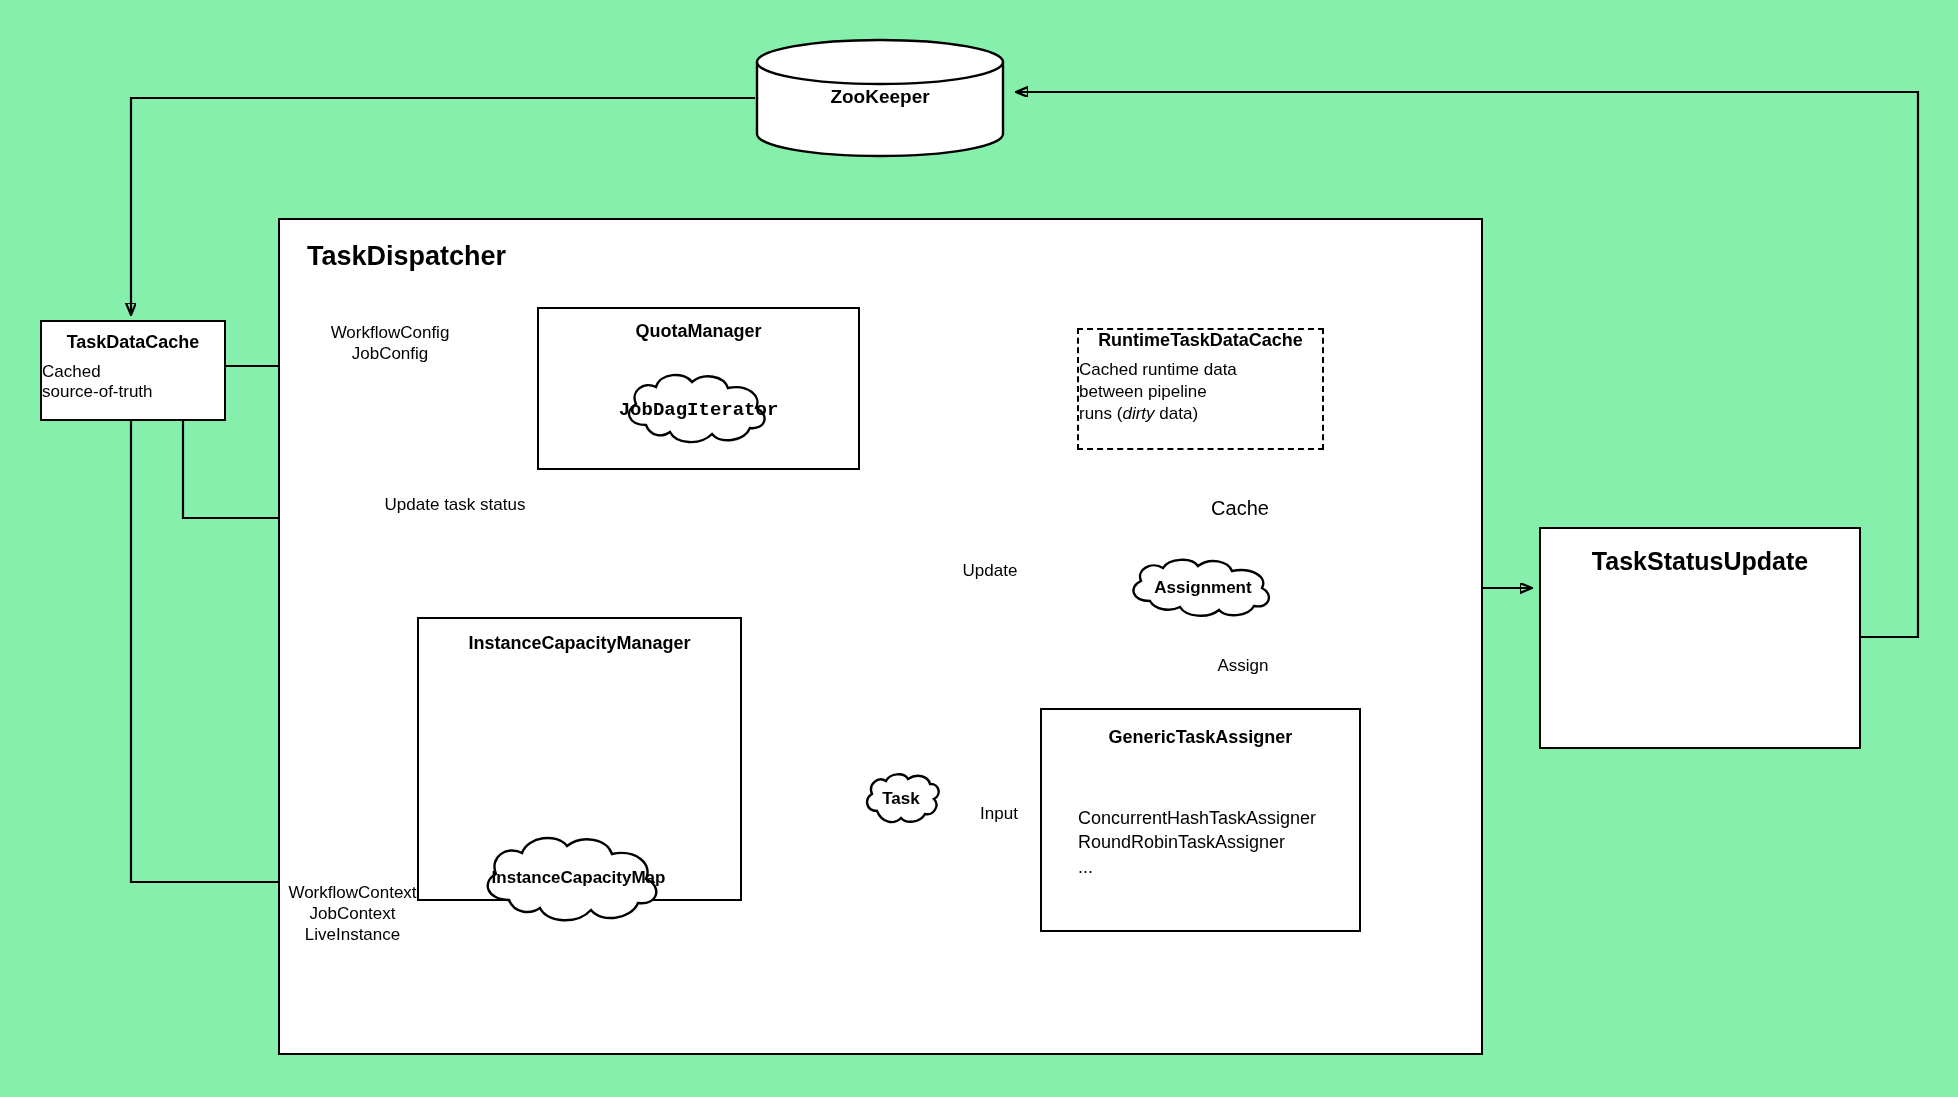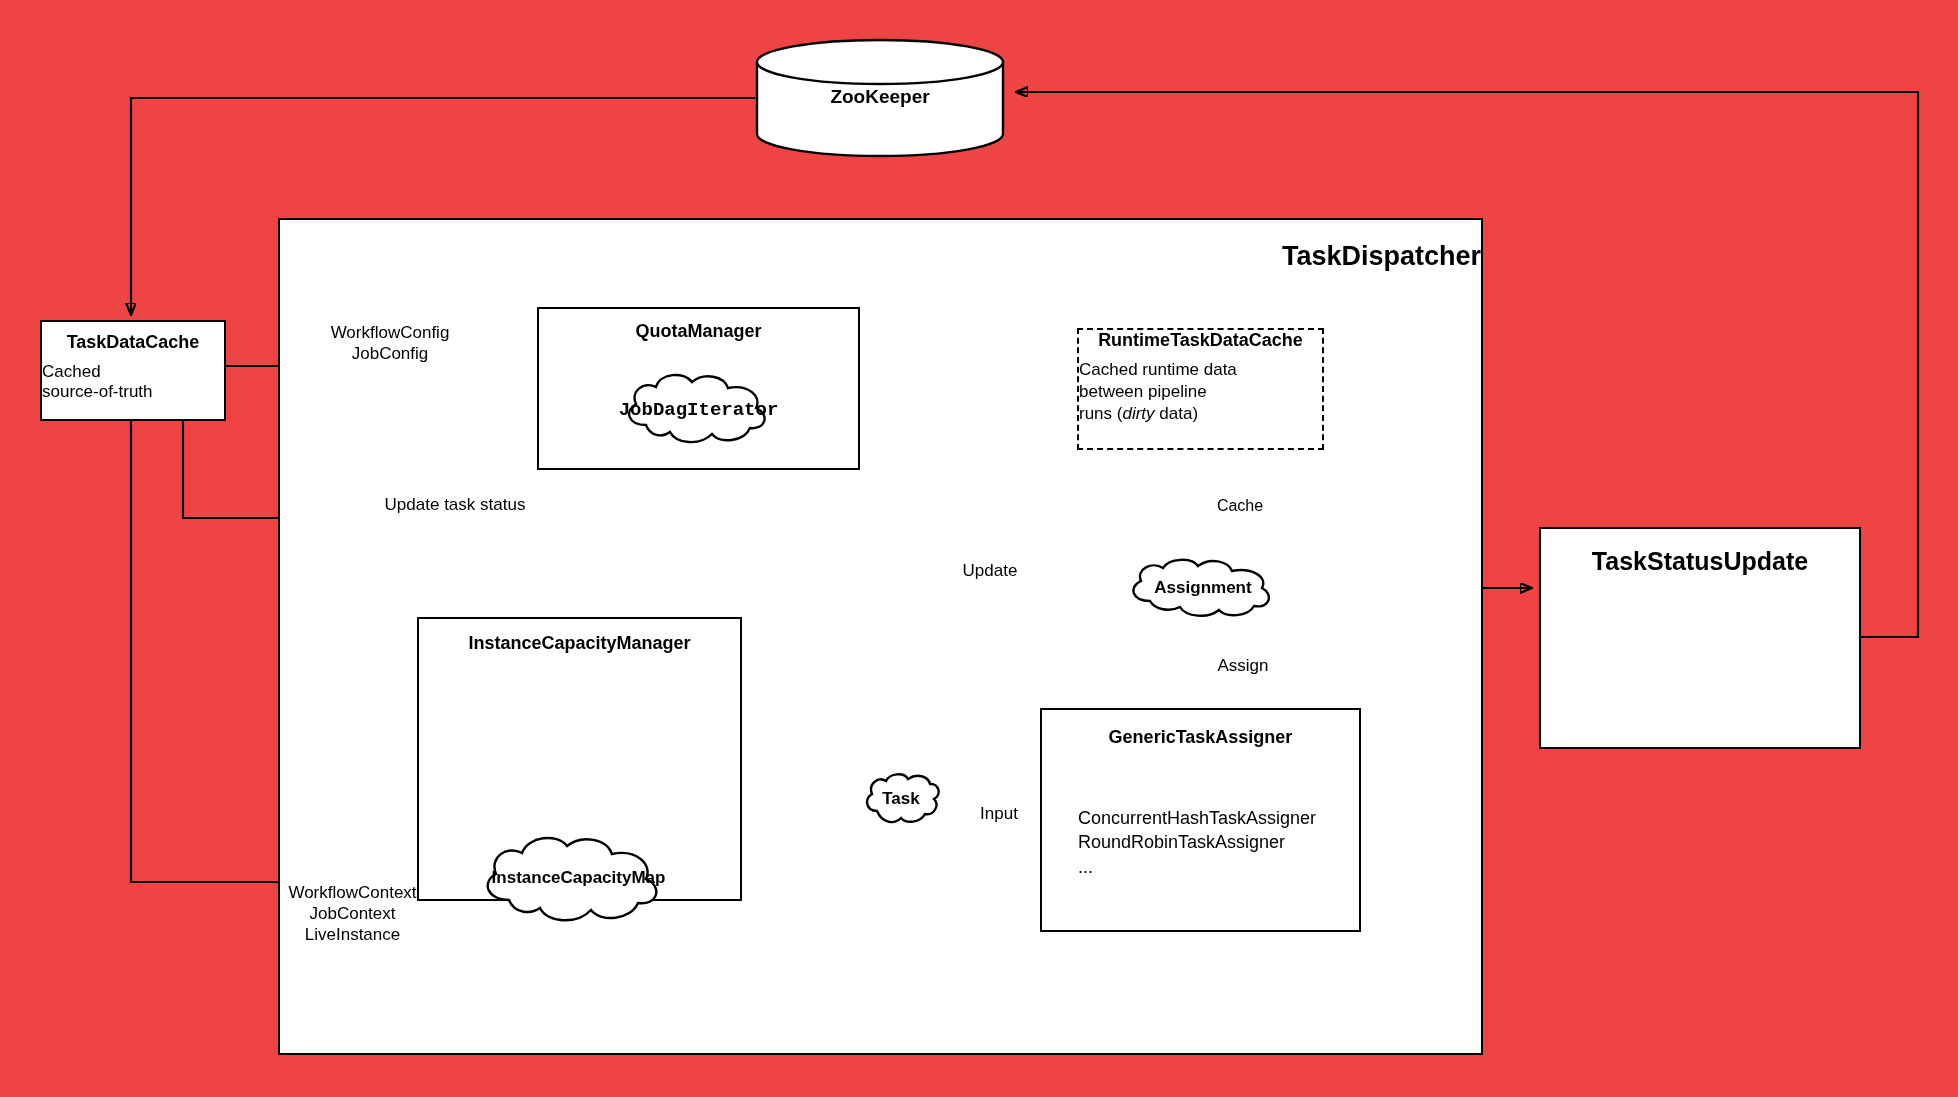--- a/index.html
+++ b/index.html
@@ -8,21 +8,21 @@
     background: #ffffff;
   }
   body {
     font-family: "Liberation Sans", sans-serif;
     color: #000000;
   }
   #canvas {
     position: relative;
     width: 1958px;
     height: 1097px;
-    background: #ef4444;
+    background: #86efac;
     overflow: hidden;
   }
   svg.wires {
     position: absolute;
     left: 0;
     top: 0;
     width: 1958px;
     height: 1097px;
     pointer-events: none;
   }
@@ -64,21 +64,21 @@
   }
   #zookeeper-node .cyl-label {
     position: absolute; left: 0; right: 0; top: 48px;
     font-size: 19px; font-weight: bold; text-align: center;
   }
   #task-dispatcher-box {
     left: 278px; top: 218px; width: 1205px; height: 837px;
   }
   #task-dispatcher-title {
     position: absolute; left: 0; right: 0; top: 21px;
-    font-size: 27px; font-weight: bold; text-align: right;
+    font-size: 27px; font-weight: bold; text-align: left; padding-left: 27px;
   }
   #task-data-cache-box {
     left: 40px; top: 320px; width: 186px; height: 101px;
   }
   #task-data-cache-box .t { margin-top: 10px; font-size: 18px; }
   #task-data-cache-box .s { margin-top: 9px; font-size: 17px; }
   #quota-manager-box {
     left: 537px; top: 307px; width: 323px; height: 163px;
   }
   #quota-manager-box .t { margin-top: 12px; font-size: 18px; }
@@ -252,21 +252,21 @@
                C58,53 44,54 39,48 C32,55 20,53 15,41 Z" fill="#ffffff" stroke="#000000" stroke-width="2.4"></path>
     </svg>
     <div class="cltext">Task</div>
   </div>
 
   <div class="label" style="left: 285px; top: 322px; width: 210px; font-size: 17px; white-space: pre-line;">WorkflowConfig
 JobConfig</div>
 
   <div class="label" style="left: 330px; top: 494px; width: 250px; font-size: 17px; white-space: pre-line;">Update task status</div>
 
-  <div class="label" style="left: 1195px; top: 496px; width: 90px; font-size: 16px; white-space: pre-line;">Cache</div>
+  <div class="label" style="left: 1195px; top: 496px; width: 90px; font-size: 20px; white-space: pre-line;">Cache</div>
 
   <div class="label" style="left: 945px; top: 560px; width: 90px; font-size: 17px; white-space: pre-line;">Update</div>
 
   <div class="label" style="left: 1198px; top: 655px; width: 90px; font-size: 17px; white-space: pre-line;">Assign</div>
 
   <div class="label" style="left: 960px; top: 803px; width: 78px; font-size: 17px; white-space: pre-line;">Input</div>
 
   <div class="label" style="left: 270px; top: 882px; width: 165px; font-size: 17px; white-space: pre-line;" style2="">WorkflowContext
 JobContext
 LiveInstance</div>

